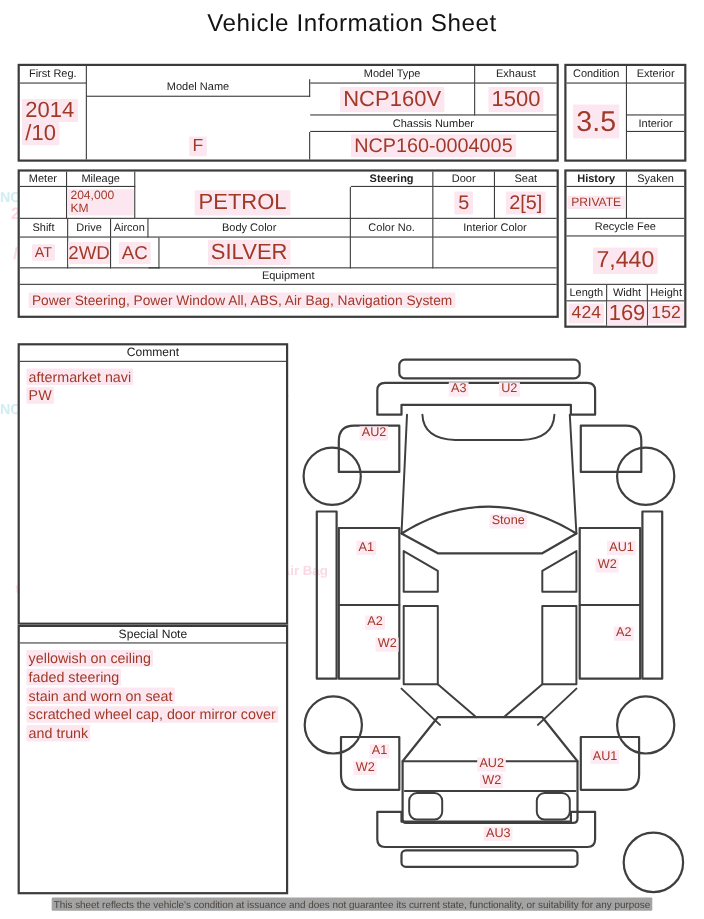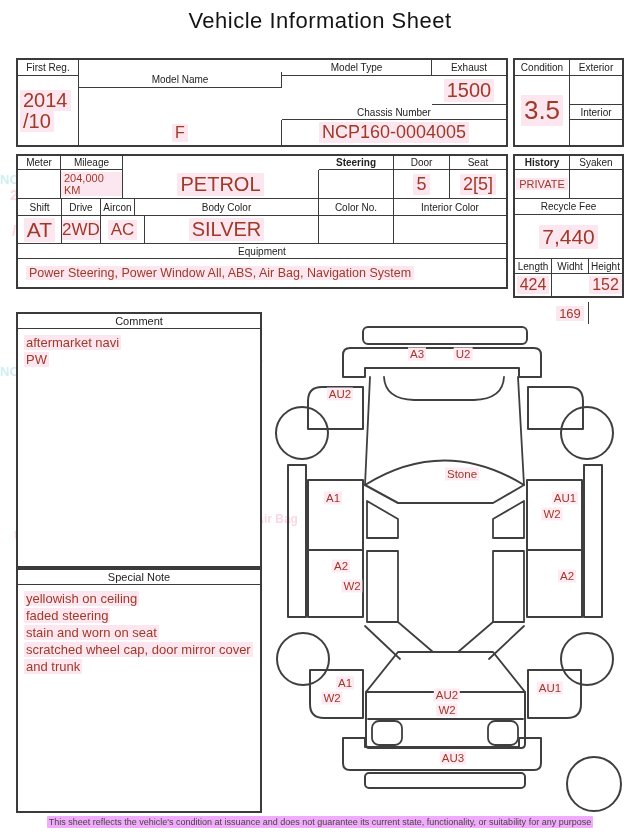--- a/index.html
+++ b/index.html
@@ -10,21 +10,21 @@
   .bb{border-bottom:1.6px solid #3b3b3b;}
   .lbl{font-size:10px;color:#222;}
   .val{color:#a03a28;}
   .hl{background:#fce7f1;padding:0 3px;border-radius:1px;}
   .title{position:absolute;left:0;top:8px;width:640px;text-align:center;font-size:22px;color:#141414;letter-spacing:.5px;}
   .freetext{position:absolute;color:#a03a28;font-size:13px;line-height:17px;}
   .freetext .hl{padding:0 2px;}
   .diag{position:absolute;transform:translate(-50%,-50%);font-size:11.5px;color:#a03a28;background:#fdeaf3;padding:0 2px;white-space:nowrap;line-height:13px;}
   .ghost{position:absolute;white-space:nowrap;opacity:.55;font-weight:bold;pointer-events:none;}
   .footer{position:absolute;left:0;top:817px;width:640px;text-align:center;font-size:9px;color:#4a443f;}
-  .footer .hl{background:#f0abfc;padding:1px 2px;text-align:center;}
+  .footer .hl{background:#a3a3a3;padding:1px 2px;text-align:center;}
   svg{position:absolute;left:0;top:0;}
 </style>
 </head>
 <body>
 
 <div id="ghost-layer">
     <span class="ghost" style="left: 0px; top: 172px; font-size: 13px; color: rgb(168, 224, 232);">NCP160</span>
     <span class="ghost" style="left: 10px; top: 186px; font-size: 15px; color: rgb(246, 185, 208);">2014</span>
     <span class="ghost" style="left: 12px; top: 222px; font-size: 15px; color: rgb(246, 185, 208);">/10</span>
     <span class="ghost" style="left: 0px; top: 364px; font-size: 13px; color: rgb(168, 224, 232);">NCP160-00040</span>
@@ -45,20 +45,23 @@
 <div class="title">Vehicle Information Sheet</div>
 
 <div class="box" style="left:16px;top:58px;width:492px;height:89px;">
   <div class="cell lbl br bb" style="left:0;top:0;width:61px;height:16px;">First Reg.</div>
   <div class="cell val br" style="left:0;top:16px;width:61px;height:69px;flex-direction:column;font-size:20px;line-height:21px;align-items:flex-start;padding-left:2px;">
     <span class="hl">2014</span>
     <span class="hl">/10</span>
   </div>
   <div class="cell lbl br bb" style="left:61px;top:0;width:203px;height:16px;margin-top:12px;">Model Name</div>
   <div class="cell lbl br bb" style="left:264px;top:0;width:150px;height:16px;">Model Type</div>
+  <div class="cell val br bb" style="left:264px;top:16px;width:150px;height:29px;font-size:20px;">
+      <span class="hl">NCP160V</span>
+    </div>
   <div class="cell lbl bb" style="left:414px;top:0;width:74px;height:16px;">Exhaust</div>
   <div class="cell val bb" style="left:414px;top:16px;width:74px;height:29px;font-size:20px;">
       <span class="hl">1500</span>
     </div>
   <div class="cell val br" style="left:61px;top:60px;width:203px;height:25px;font-size:16px;">
       <span class="hl">F</span>
     </div>
   <div class="cell lbl bb" style="left:264px;top:45px;width:224px;height:15px;">Chassis Number</div>
   <div class="cell val" style="left:264px;top:60px;width:224px;height:25px;font-size:18px;">
       <span class="hl">NCP160-0004005</span>
@@ -98,21 +101,21 @@
       <span class="hl">2[5]</span>
     </div>
 
   <div class="cell lbl br bb" style="left:0;top:43px;width:44px;height:17px;">Shift</div>
   <div class="cell lbl br bb" style="left:44px;top:43px;width:39px;height:17px;">Drive</div>
   <div class="cell lbl br bb" style="left:83px;top:43px;width:34px;height:17px;">Aircon</div>
   <div class="cell lbl br bb" style="left:117px;top:43px;width:184px;height:17px;">Body Color</div>
   <div class="cell lbl br bb" style="left:301px;top:43px;width:75px;height:17px;">Color No.</div>
   <div class="cell lbl bb" style="left:376px;top:43px;width:112px;height:17px;">Interior Color</div>
 
-  <div class="cell val br bb" style="left:0;top:60px;width:44px;height:28px;font-size:21px;">
+  <div class="cell val br bb" style="left:0;top:60px;width:44px;height:28px;font-size:13px;">
       <span class="hl">AT</span>
     </div>
   <div class="cell val br bb" style="left:44px;top:60px;width:39px;height:28px;font-size:17px;">
       <span class="hl">2WD</span>
     </div>
   <div class="cell val br bb" style="left:83px;top:60px;width:44px;height:28px;font-size:17px;">
       <span class="hl">AC</span>
     </div>
   <div class="cell val br bb" style="left:117px;top:60px;width:184px;height:28px;font-size:20px;">
       <span class="hl">SILVER</span>
@@ -136,21 +139,21 @@
   <div class="cell lbl bb" style="left:0;top:43px;width:107px;height:16px;">Recycle Fee</div>
   <div class="cell val bb" style="left:0;top:59px;width:107px;height:44px;font-size:21px;">
       <span class="hl">7,440</span>
     </div>
   <div class="cell lbl br bb" style="left:0;top:103px;width:37px;height:15px;">Length</div>
   <div class="cell lbl br bb" style="left:37px;top:103px;width:37px;height:15px;">Widht</div>
   <div class="cell lbl bb" style="left:74px;top:103px;width:33px;height:15px;">Height</div>
   <div class="cell val br" style="left:0;top:118px;width:37px;height:22px;font-size:16px;">
       <span class="hl">424</span>
     </div>
-  <div class="cell val br" style="left:37px;top:118px;width:37px;height:22px;font-size:13px;margin-top:28px;">
+  <div class="cell val br" style="left:37px;top:118px;width:37px;height:22px;font-size:20px;">
       <span class="hl">169</span>
     </div>
   <div class="cell val" style="left:74px;top:118px;width:33px;height:22px;font-size:16px;">
       <span class="hl">152</span>
     </div>
 </div>
 
 <div class="box" style="left:16px;top:312px;width:246px;height:256px;">
   <div class="cell lbl bb" style="left:0;top:0;width:242px;height:15px;font-size:11px;">Comment</div>
   <div class="freetext" style="left:6px;top:20px;width:232px;">

